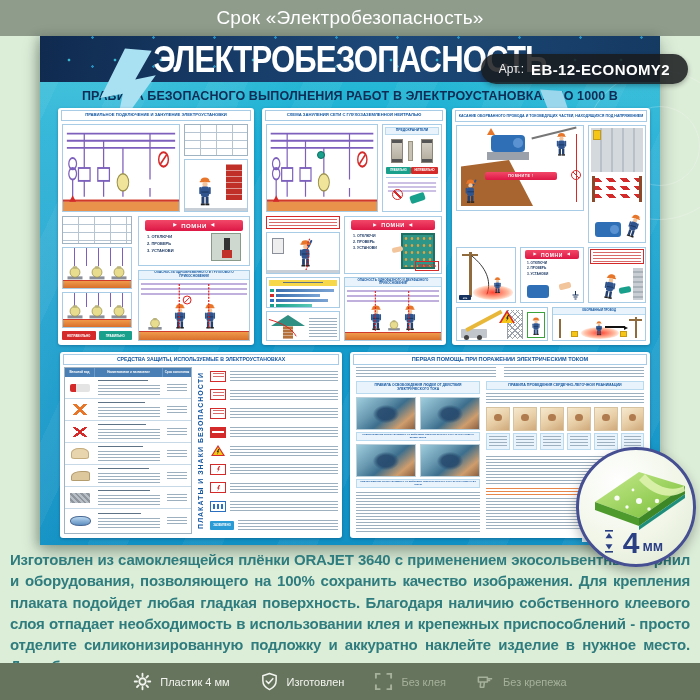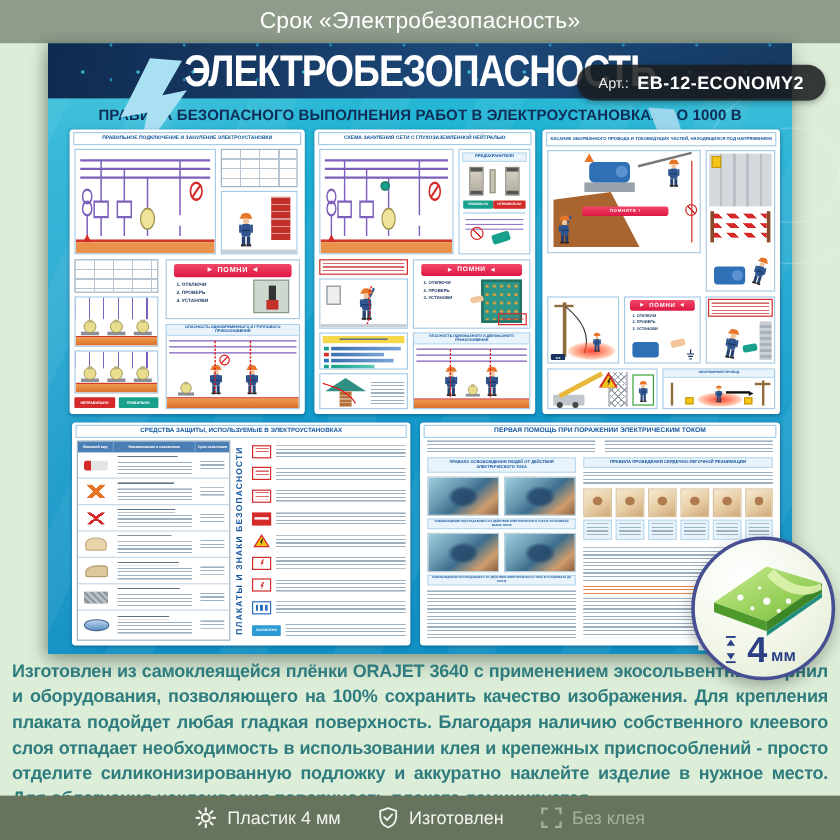--- a/index.html
+++ b/index.html
@@ -100,21 +100,21 @@
   .thick .n{font-size:30px;font-weight:800;line-height:.85}
   .thick .u{font-size:14px;font-weight:800;line-height:1.25}
 
   
   .desc{position:absolute;left:10px;top:549px;width:680px;z-index:5;color:#2e7c7e;
     font-size:15px;font-weight:700;letter-spacing:-.2px;line-height:1.42;text-align:justify}
 
   
   .footer{position:absolute;left:0;bottom:0;width:700px;height:37px;background:#67745d;z-index:10;
     display:flex;align-items:center;justify-content:center;gap:30px}
-  .fitem{display:flex;align-items:flex-end;gap:8px;color:#f2f4ef;font-size:15px}
+  .fitem{display:flex;align-items:center;gap:8px;color:#f2f4ef;font-size:11px}
   .fitem.dim{color:#a6b19b}
   .fic{width:19px;height:19px;flex:0 0 auto}
 </style>
 </head>
 <body>
 
 <svg width="0" height="0" style="position:absolute">
   <defs>
     <g id="worker">
       <path d="M4.5 6 Q4.5 1.5 10 1.5 Q15.5 1.5 15.5 6 L16.5 6 L16.5 7.5 L3.5 7.5 L3.5 6 Z" fill="#e8762a"></path>
@@ -766,15 +766,23 @@
         <polyline points="6.5,9.5 9,12 13.5,7" stroke-linecap="round"></polyline>
       </svg>
       <span class="flab">Изготовлен</span>
     </div>
     <div class="fitem dim">
       <svg class="fic" viewBox="0 0 20 20" fill="none" stroke="currentColor" stroke-width="2" stroke-linecap="round">
         <path d="M2 6 V2 H6 M14 2 H18 V6 M18 14 V18 H14 M6 18 H2 V14"></path>
       </svg>
       <span class="flab">Без клея</span>
     </div>
+    <div class="fitem dim">
+      <svg class="fic" viewBox="0 0 20 20" fill="none" stroke="currentColor" stroke-width="1.6" stroke-linejoin="round">
+        <path d="M2.5 5.5 H12 V10.5 H2.5 Z"></path>
+        <path d="M12 7.2 H17 M12 9 H15"></path>
+        <path d="M5 10.5 L4.4 16 H8.2 L8.8 10.5"></path>
+      </svg>
+      <span class="flab">Без крепежа</span>
+    </div>
   </div>
 
 </div>
 
 </body></html>

